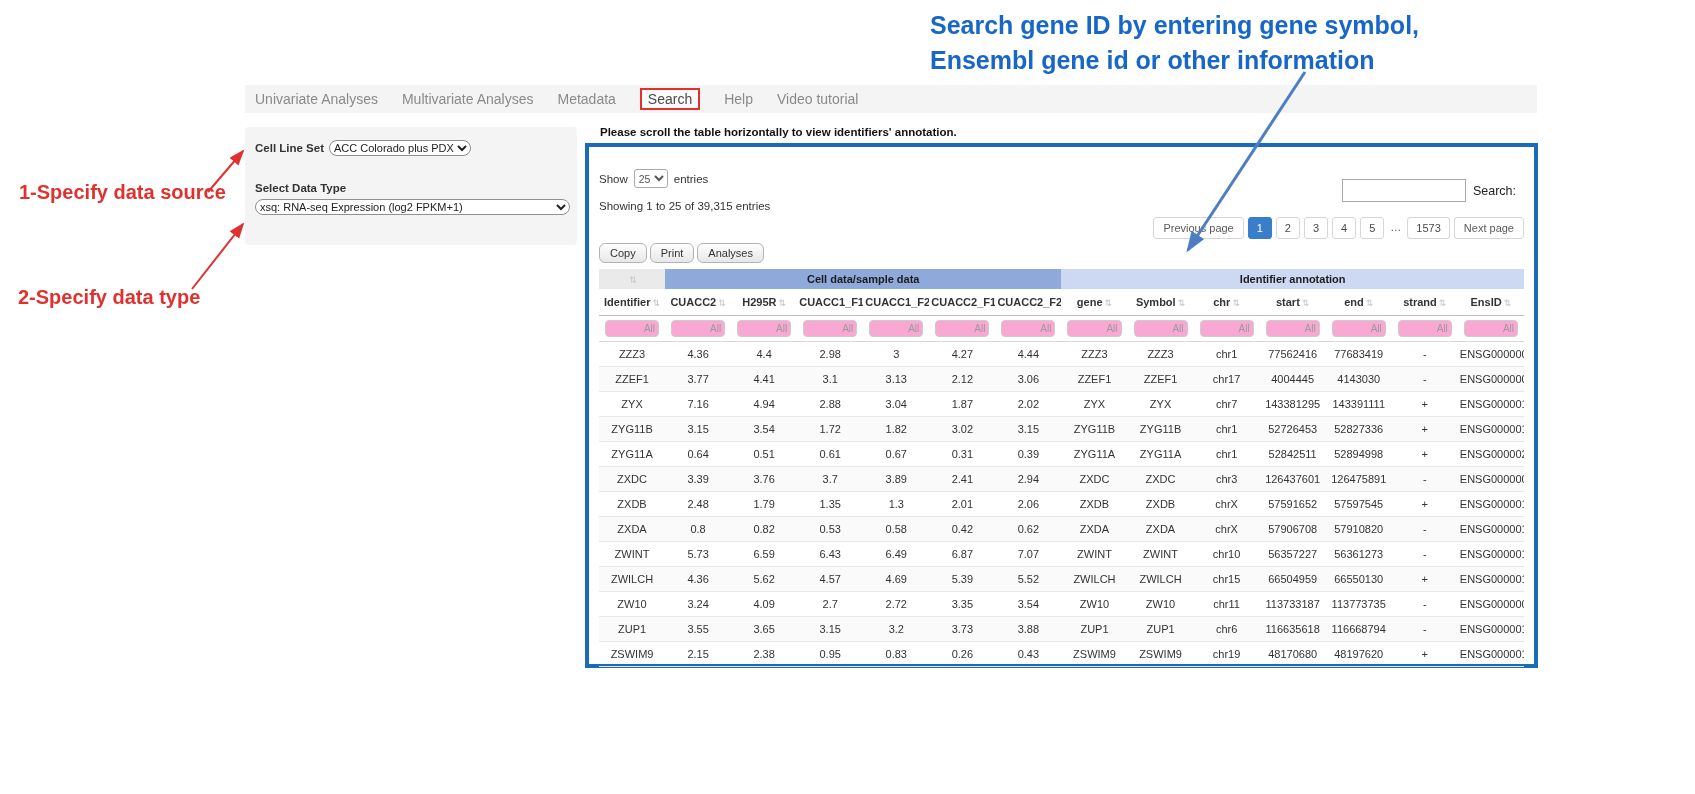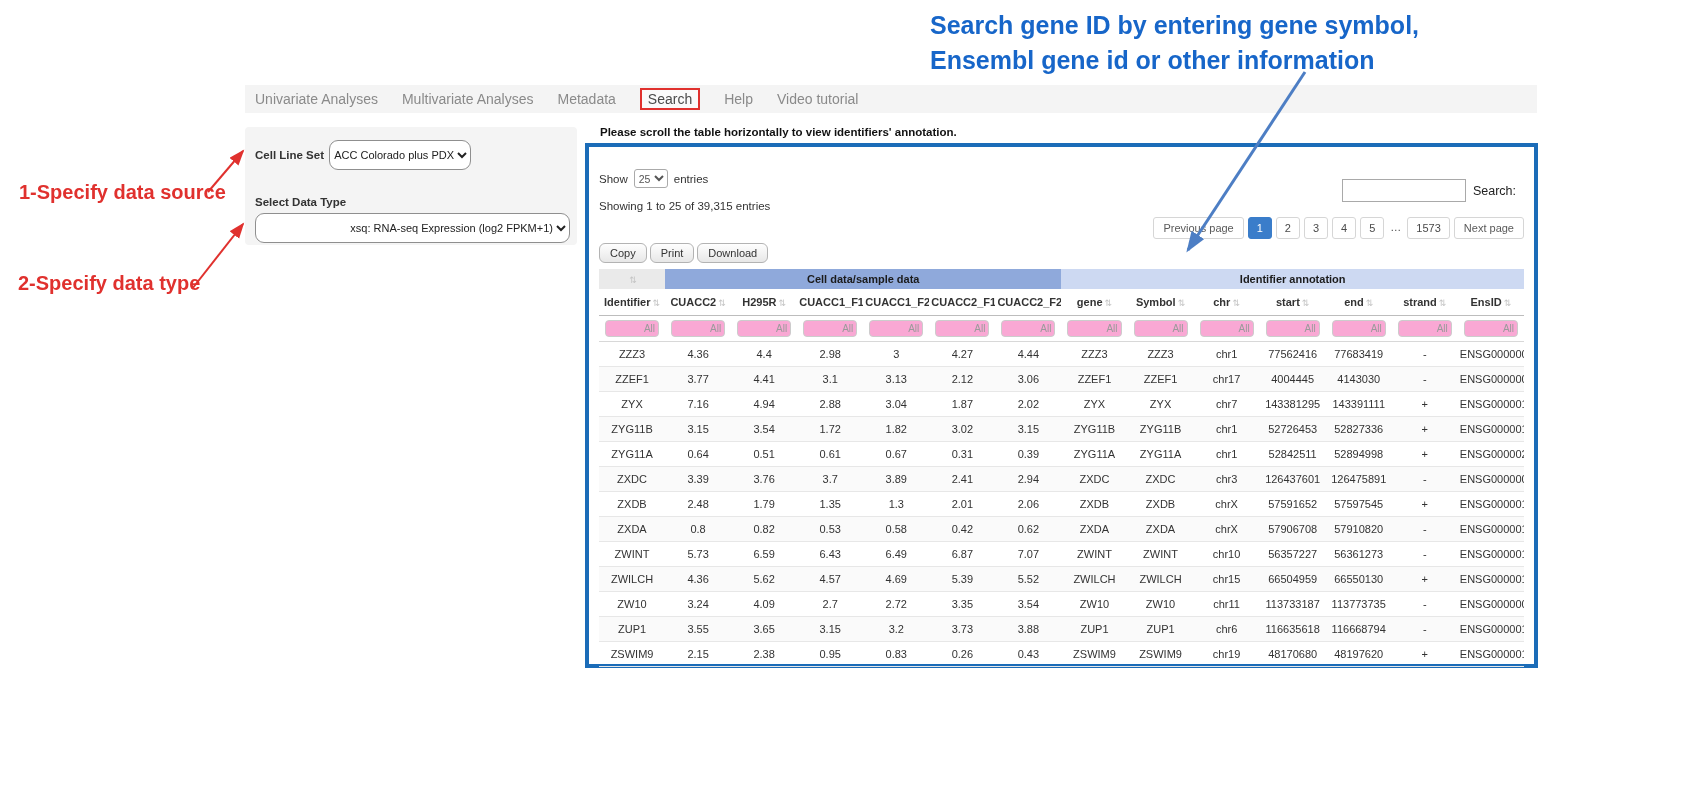--- a/index.html
+++ b/index.html
@@ -4,32 +4,32 @@
 <style>
   html, body { margin: 0; padding: 0; background: #fff; }
   body { font-family: "Liberation Sans", sans-serif; }
   .page { position: relative; width: 1695px; height: 794px; background: #fff; overflow: hidden; }
 
   
   .arrow-overlay { position: absolute; inset: 0; width: 1695px; height: 794px; pointer-events: none; z-index: 20; }
   .blue-tip { position: absolute; left: 930px; top: 8px; font-size: 25px; font-weight: bold; color: #1766c9; line-height: 1.4; z-index: 15; }
   .red-note { position: absolute; font-size: 20px; font-weight: bold; color: #e0312e; z-index: 15; }
   .note1 { left: 8px; top: 181px; margin-left: 11px; }
-  .note2 { left: 18px; top: 272px; }
+  .note2 { left: 18px; top: 286px; }
 
   
   .navbar { position: absolute; left: 245px; top: 85px; width: 1292px; height: 28px; background: #f4f4f4; display: flex; align-items: center; gap: 24px; padding-left: 10px; box-sizing: border-box; font-size: 14px; color: #8a8a8a; }
   .nav-item { cursor: pointer; white-space: nowrap; }
   .nav-item.active { color: #4a4a4a; border: 2px solid #e0312e; padding: 1px 6px; background: #fafafa; }
 
   
   .control-panel { position: absolute; left: 245px; top: 127px; width: 332px; height: 118px; background: #f4f4f4; border-radius: 4px; box-sizing: border-box; padding: 13px 10px; font-size: 11.5px; color: #333; }
   .cls-row { display: flex; align-items: center; gap: 5px; }
   .bold { font-weight: bold; }
-  .control-panel select { font-size: 11px; height: 30px; border: 1px solid #8f8f8f; background: #fff; border-radius: 9px; color: #222; text-align: right; }
+  .control-panel select { font-size: 11px; height: 16px; border: 1px solid #8f8f8f; background: #fff; border-radius: 9px; color: #222; }
   .dt-label { margin-top: 26px; font-weight: bold; }
   .dt-select { margin-top: 5px; width: 315px; }
 
   
   .scroll-note { position: absolute; left: 600px; top: 126px; font-size: 11.5px; font-weight: bold; color: #111; }
 
   
   .table-box { position: absolute; left: 585px; top: 143px; width: 953px; height: 525px; border: 4px solid #1b6cb8; box-sizing: border-box; background: #fff; padding: 16px 10px 6px 10px; font-size: 11px; color: #333; }
   .top-controls { position: relative; height: 102px; }
   .show-row { position: absolute; left: 0; top: 6px; display: flex; align-items: center; gap: 6px; font-size: 11.5px; }
@@ -154,21 +154,21 @@
             <span class="page-btn num">5</span>
             <span class="page-btn num ellipsis">…</span>
             <span class="page-btn num">1573</span>
           </span>
         <span class="page-btn">Next page</span>
       </div>
       <div class="export-row">
 
       <button class="dt-button">Copy</button>
           <button class="dt-button">Print</button>
-          <button class="dt-button">Download</button>
+          <button class="dt-button">Analyses</button>
         </div>
     </div>
 
     <table class="data-table">
       <thead>
         <tr class="group-row">
           <th class="group-empty"><span class="sort-icon">⇅</span></th>
           <th class="group-sample" colspan="6">Cell data/sample data</th>
           <th class="group-annot" colspan="7">Identifier annotation</th>
         </tr>

